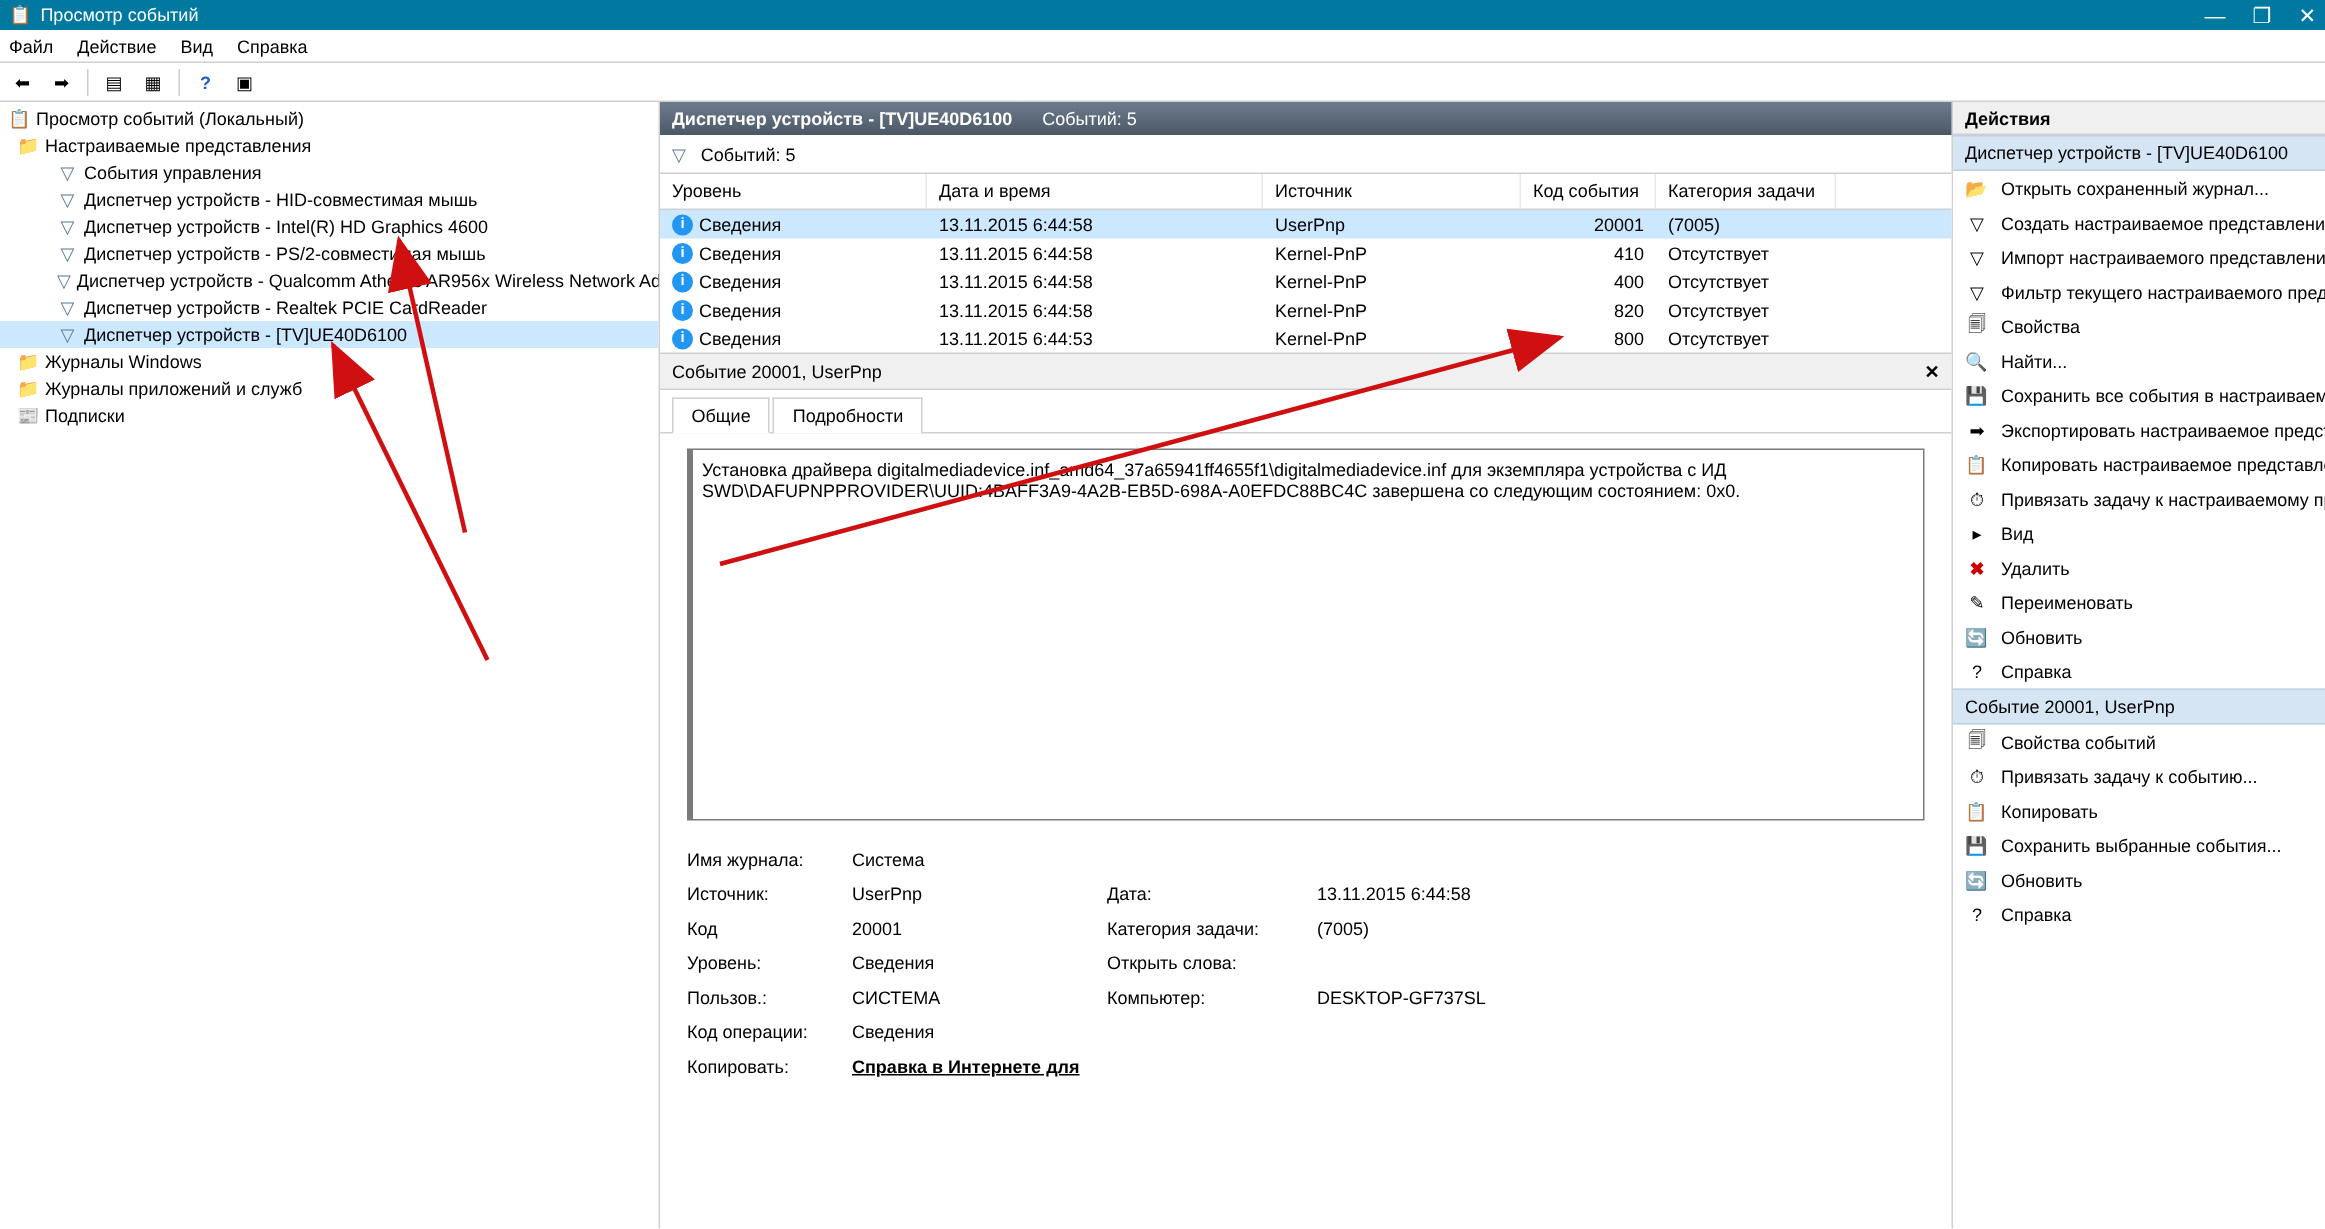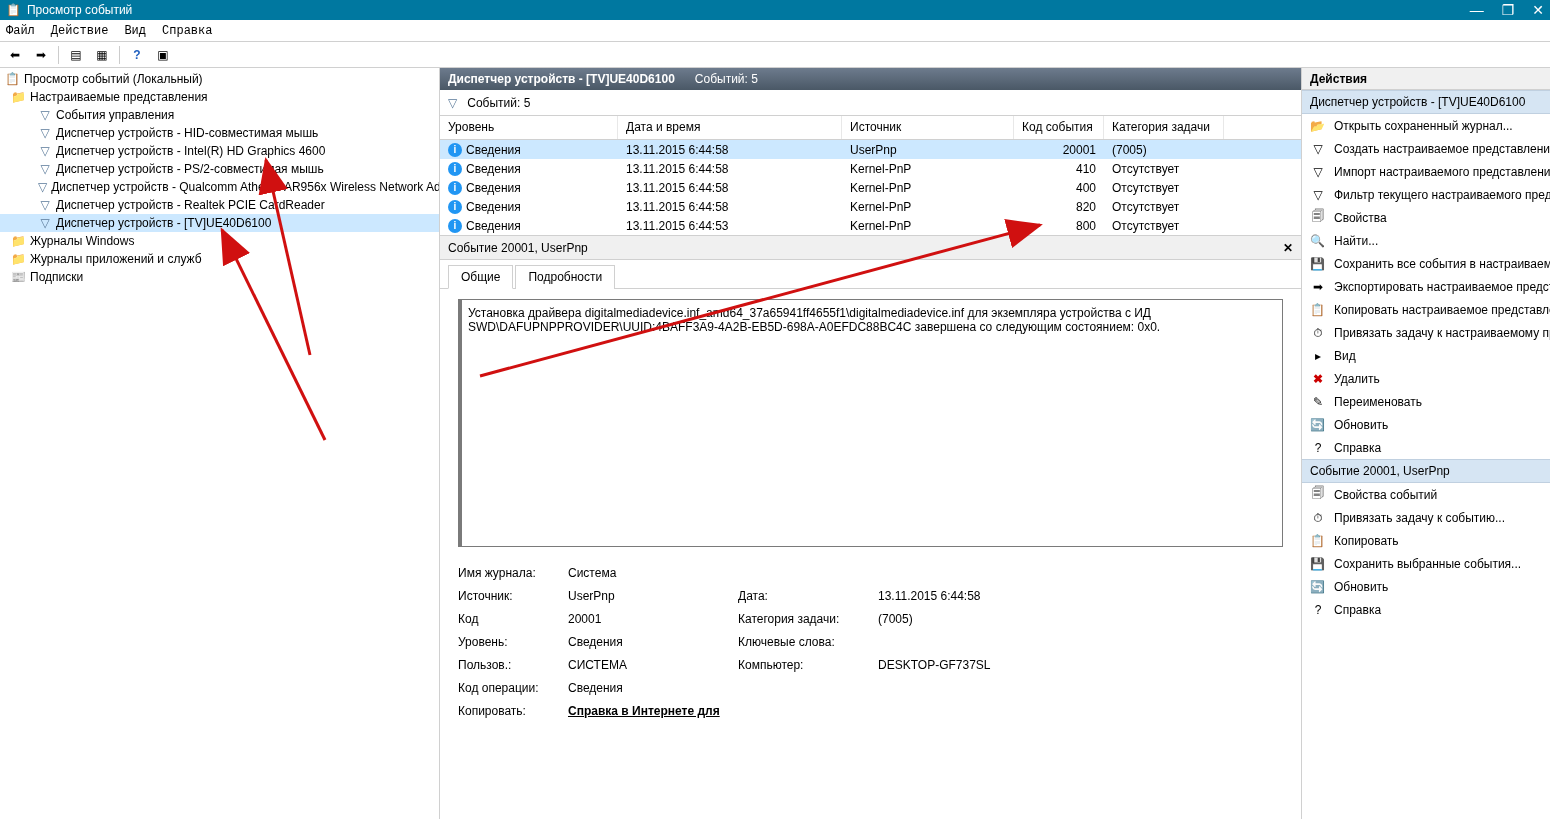--- a/index.html
+++ b/index.html
@@ -4,21 +4,21 @@
 <style>
 * { margin: 0; padding: 0; box-sizing: border-box; font-family: "Segoe UI", Tahoma, sans-serif; font-size: 12px; }
 body { background: #fff; overflow: hidden; width: 1550px; height: 819px; position: relative; }
 
 .titlebar { background: #0078a0; color: #fff; height: 20px; display: flex; align-items: center; padding: 0 6px; justify-content: space-between; }
 .titlebar .title { display: flex; align-items: center; gap: 6px; }
 .titlebar .controls { display: flex; gap: 18px; align-items: center; }
 .titlebar .controls span { font-size: 14px; cursor: pointer; }
 
 .menubar { background: #fff; border-bottom: 1px solid #d0d0d0; height: 22px; display: flex; align-items: center; padding: 0 6px; gap: 16px; }
-.menubar span { cursor: pointer; font-family: Liberation Mono, monospace; }
+.menubar span { cursor: pointer; }
 
 .toolbar { background: #fff; border-bottom: 1px solid #d0d0d0; height: 26px; display: flex; align-items: center; padding: 0 4px; gap: 4px; }
 .toolbar .tbtn { width: 22px; height: 22px; display: flex; align-items: center; justify-content: center; border: 1px solid transparent; cursor: pointer; }
 .toolbar .sep { width: 1px; height: 18px; background: #ccc; margin: 0 2px; }
 
 .workspace { display: flex; height: calc(100% - 68px); }
 
 .tree { width: 440px; border-right: 1px solid #d0d0d0; overflow: hidden; padding-top: 2px; }
 .tree-row { display: flex; align-items: center; height: 18px; padding-left: 6px; gap: 4px; white-space: nowrap; cursor: pointer; }
 .tree-row.sel { background: #cce8ff; }
@@ -251,21 +251,21 @@
           </div>
           <div class="prow">
             <span class="plab">Код</span>
             <span class="pval">20001</span>
             <span class="plab2">Категория задачи:</span>
             <span>(7005)</span>
           </div>
           <div class="prow">
             <span class="plab">Уровень:</span>
             <span class="pval">Сведения</span>
-            <span class="plab2">Ключевые слова:</span>
+            <span class="plab2">Открыть слова:</span>
             <span></span>
           </div>
           <div class="prow">
             <span class="plab">Пользов.:</span>
             <span class="pval">СИСТЕМА</span>
             <span class="plab2">Компьютер:</span>
             <span>DESKTOP-GF737SL</span>
           </div>
           <div class="prow">
             <span class="plab">Код операции:</span>

